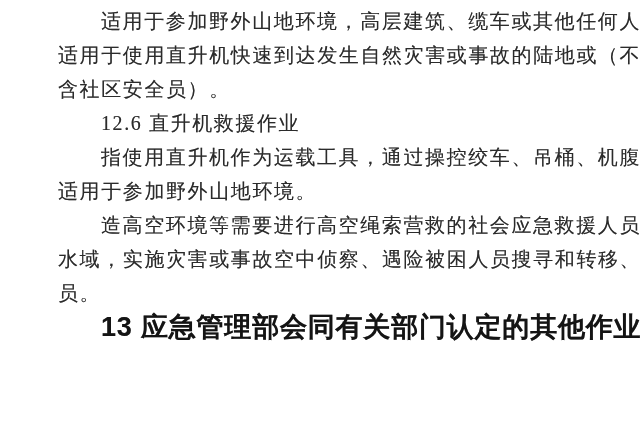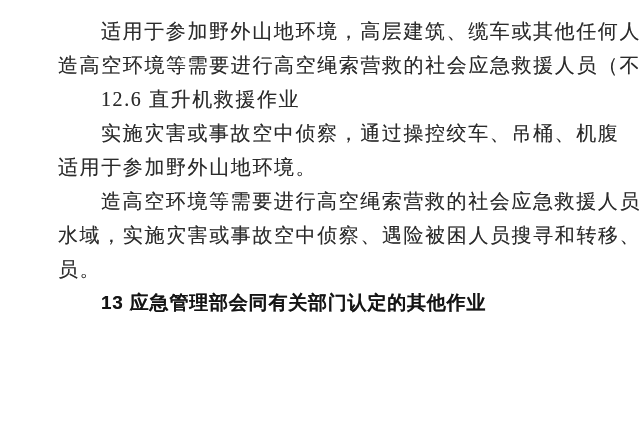--- a/index.html
+++ b/index.html
@@ -7,54 +7,55 @@
     padding: 0;
     background: #ffffff;
   }
   .page {
     position: relative;
     width: 644px;
     height: 422px;
     background: #ffffff;
     overflow: hidden;
     box-sizing: border-box;
-    padding: 14px 18px 0 58px;
+    padding: 4px 18px 0 58px;
   }
   .doc-body {
     font-family: "Liberation Serif", "DejaVu Serif", serif;
     font-size: 20px;
     line-height: 34px;
     color: #2b2b2b;
     letter-spacing: 1.6px;
     text-shadow: 0 0 0.6px rgba(40,40,40,0.45);
   }
   .line {
     white-space: nowrap;
     height: 34px;
   }
   .line.indent {
     padding-left: 43px;
   }
   .line.heading-bold {
     font-family: "Liberation Sans", "DejaVu Sans", sans-serif;
     font-weight: bold;
     color: #141414;
-    font-size: 19px;
+    font-size: 27px;
     letter-spacing: 0.8px;
     text-shadow: 0 0 0.4px rgba(0,0,0,0.5);
   }
 </style>
 </head>
 <body>
 
 <div class="page">
   <div class="doc-body">
     <div class="line indent">适用于参加野外山地环境，高层建筑、缆车或其他任何人</div>
-    <div class="line">造高空环境等需要进行高空绳索营救的社会应急救援人员（不</div>
+    <div class="line">适用于使用直升机快速到达发生自然灾害或事故的陆地或（不</div>
+    <div class="line">含社区安全员）。</div>
     <div class="line indent">12.6 直升机救援作业</div>
-    <div class="line indent">实施灾害或事故空中侦察，通过操控绞车、吊桶、机腹</div>
+    <div class="line indent">指使用直升机作为运载工具，通过操控绞车、吊桶、机腹</div>
     <div class="line">适用于参加野外山地环境。</div>
     <div class="line indent">造高空环境等需要进行高空绳索营救的社会应急救援人员</div>
     <div class="line">水域，实施灾害或事故空中侦察、遇险被困人员搜寻和转移、</div>
     <div class="line">员。</div>
     <div class="line indent heading-bold">13 应急管理部会同有关部门认定的其他作业</div>
   </div>
 </div>
 
 </body></html>

